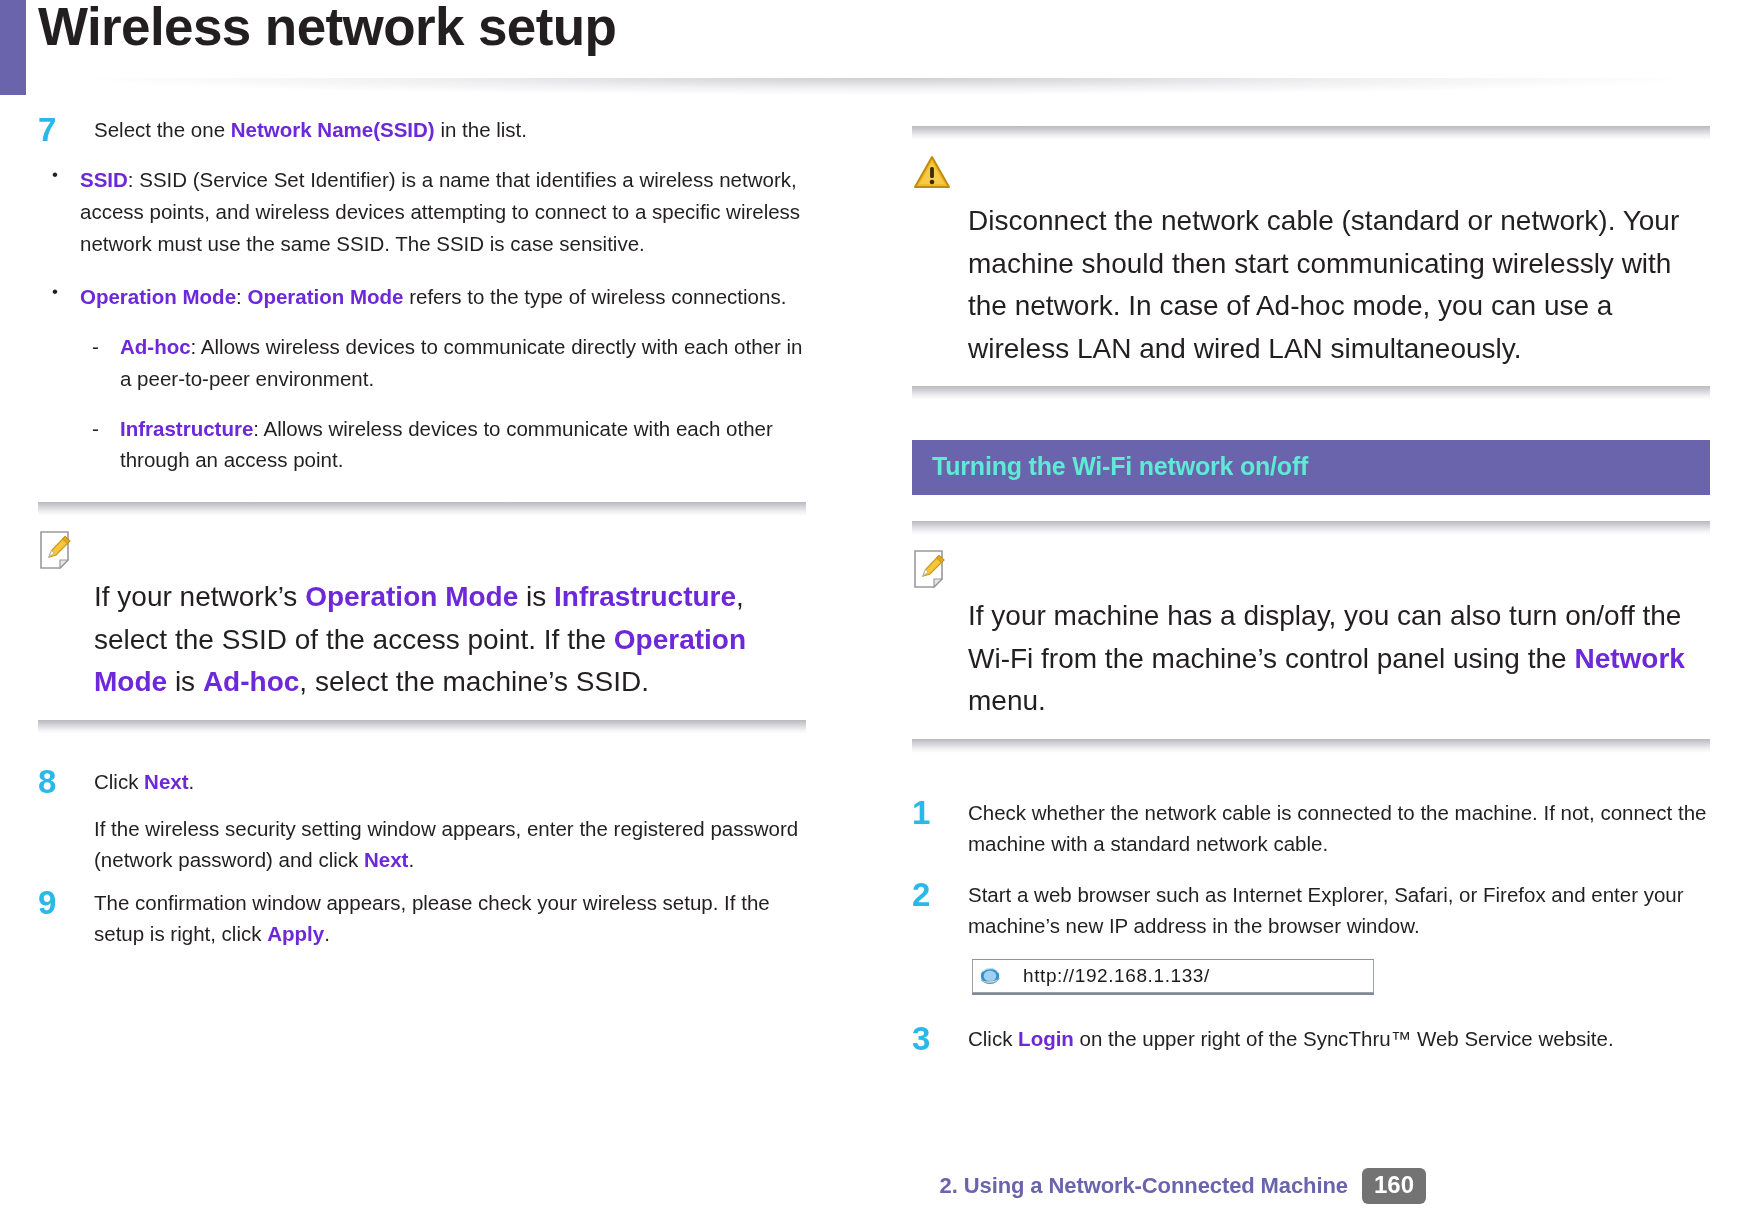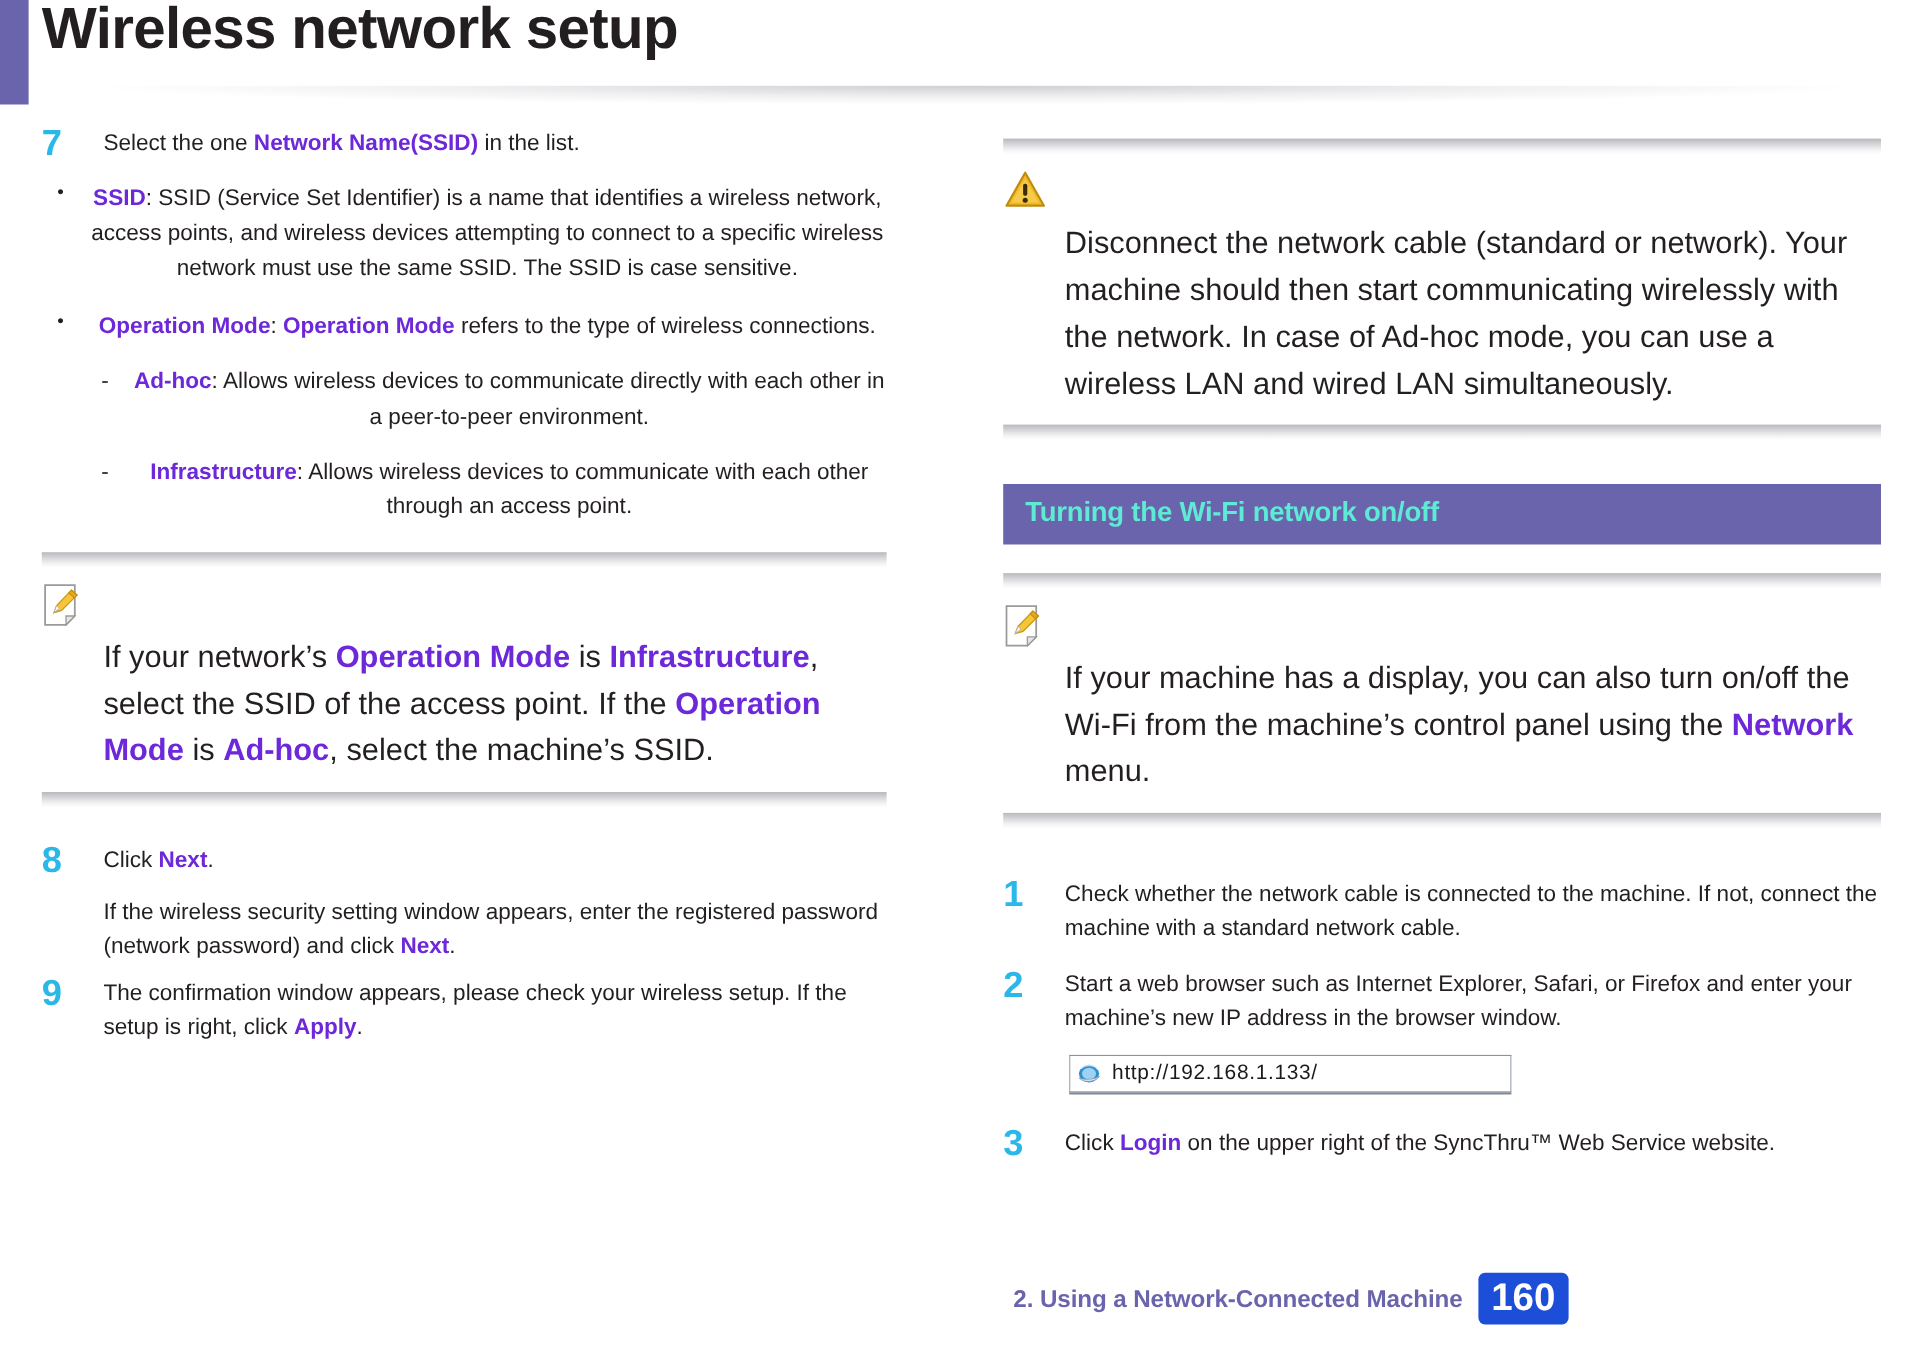--- a/index.html
+++ b/index.html
@@ -98,21 +98,20 @@
   .step-body p {
     margin: 0 0 16px 0;
   }
   .step-body p:last-child { margin-bottom: 0; }
 
   
   .bullet-list {
     margin: 18px 0 0 0;
     padding: 0;
     list-style: none;
-    text-align: center;
   }
   .bullet-list > li {
     position: relative;
     padding-left: 42px;
     margin-bottom: 22px;
     font-size: 20.5px;
     line-height: 1.55;
   }
   .bullet-list > li::before {
     content: "\2022";
@@ -192,20 +191,21 @@
   }
   .addressbar {
     border: 1px solid #9aa3ad;
     border-top-color: #8b949e;
     background: #ffffff;
     height: 34px;
     display: flex;
     align-items: center;
     padding: 0 6px;
     box-sizing: border-box;
+    gap: 12px;
   }
   .ie-icon {
     width: 22px;
     height: 22px;
     flex: 0 0 22px;
     margin-right: 10px;
     position: relative;
   }
   .addr-text {
     font-size: 19px;
@@ -231,23 +231,23 @@
     align-items: center;
   }
   .footer-text {
     color: #6a64ad;
     font-size: 22px;
     font-weight: bold;
     margin-right: 14px;
     letter-spacing: -0.1px;
   }
   .page-number {
-    background: #1d4ed8;
+    background: #737373;
     color: #ffffff;
-    font-size: 35px;
+    font-size: 24px;
     font-weight: bold;
     border-radius: 6px;
     padding: 5px 12px 7px 12px;
     margin-right: 26px;
     line-height: 1;
   }
 </style>
 </head>
 <body>
 

